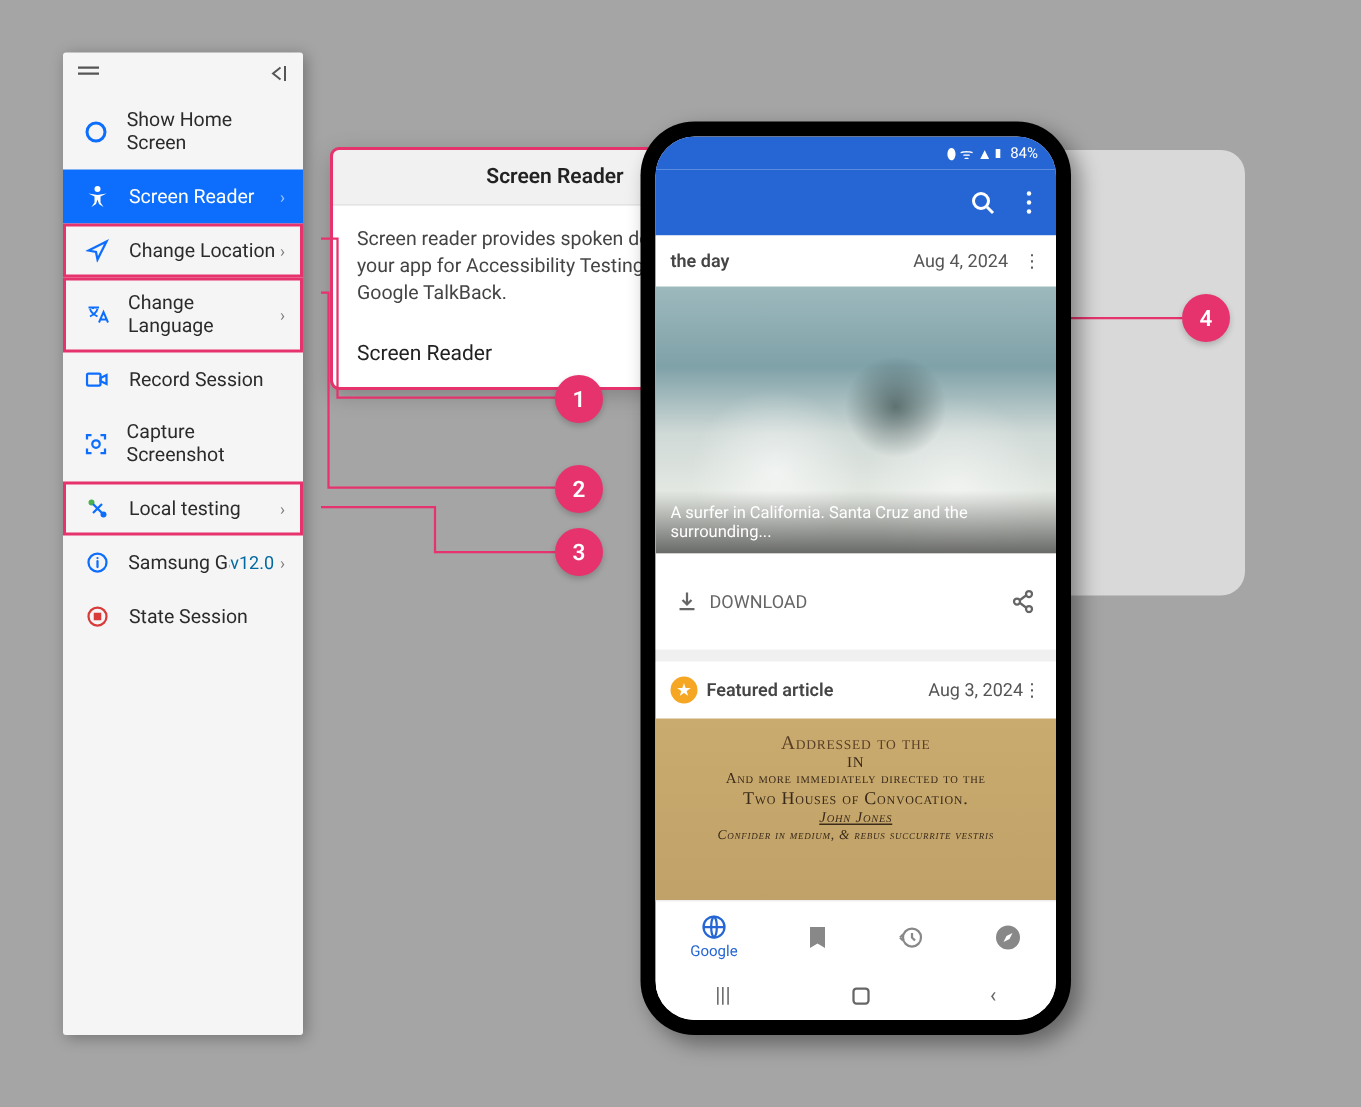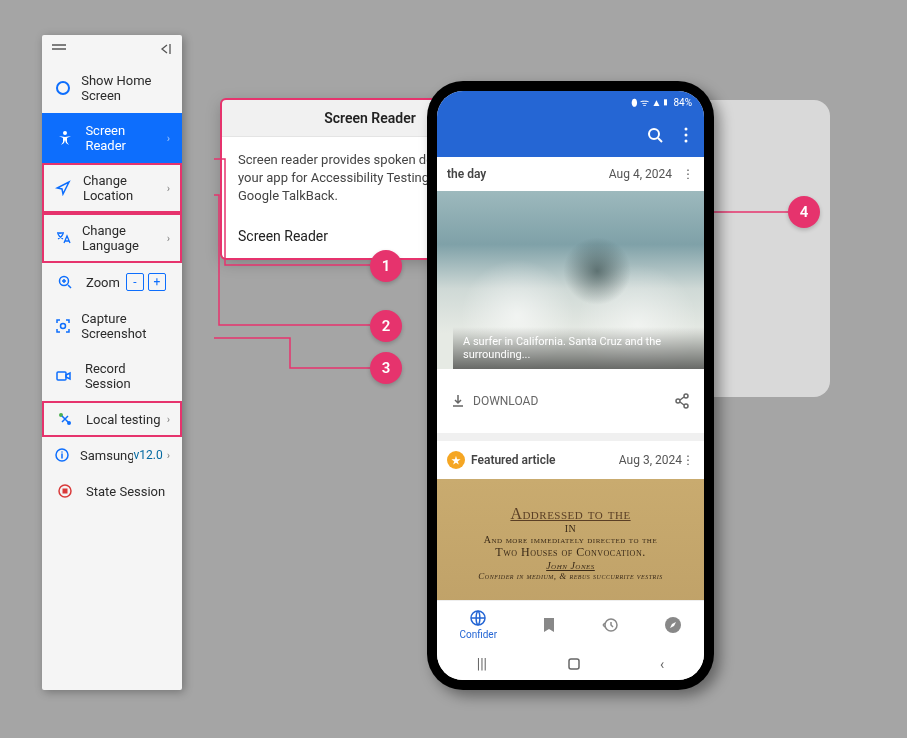--- a/index.html
+++ b/index.html
@@ -10,21 +10,21 @@
     font-family: -apple-system, BlinkMacSystemFont, "Segoe UI", Roboto, sans-serif;
     position: relative;
     overflow: hidden;
   }
 
   
   .sidebar {
     position: absolute;
     left: 42px;
     top: 35px;
-    width: 140px;
+    width: 160px;
     height: 655px;
     background: #f5f5f5;
     box-shadow: 2px 2px 10px rgba(0,0,0,0.3);
     border-radius: 2px;
   }
   .sidebar-header {
     display: flex;
     justify-content: space-between;
     align-items: center;
     padding: 8px 10px;
@@ -230,21 +230,21 @@
   }
   .surfer-img::before{
     content:"";position:absolute;inset:0;
     background:
       radial-gradient(circle at 60% 45%, rgba(40,60,60,0.6) 0%, transparent 18%),
       radial-gradient(circle at 30% 70%, rgba(255,255,255,0.6) 0%, transparent 25%),
       radial-gradient(circle at 75% 75%, rgba(255,255,255,0.5) 0%, transparent 25%);
   }
   .surfer-caption {
     position: absolute;
-    bottom: 0; left:16px; right:0;
+    bottom: 0; left:0; right:0;
     padding: 8px 10px;
     font-size: 11px;
     color: #fff;
     background: linear-gradient(transparent, rgba(0,0,0,0.55));
   }
   .download-row {
     display: flex;
     align-items: center;
     justify-content: space-between;
     padding: 24px 14px;
@@ -259,21 +259,21 @@
   .book-img {
     height: 140px;
     background: linear-gradient(#c9ab6f,#bfa168);
     padding: 6px 14px 0 14px;
     text-align: center;
     font-family: Georgia, serif;
     color: #3a2a18;
     font-variant: small-caps;
     letter-spacing: 0.5px;
   }
-  .book-img .line1{font-size:16px;color:#5a3f25;margin-top:20px;text-decoration:underline;}
+  .book-img .line1{font-size:13px;color:#5a3f25;margin-top:2px;}
   .book-img .line2{font-size:13px;}
   .book-img .line3{font-size:10px;}
   .book-img .line4{font-size:13px;letter-spacing:1px;}
   .book-img .line5{font-size:10px;}
   .book-img .line6{font-size:12px;}
   .book-img .line7{font-size:10px;font-style:italic;text-decoration:underline;}
   .book-img .line8{font-size:9px;font-style:italic;}
   .book-cut {
     background:#fff;height:26px;font-family:Georgia,serif;font-size:16px;color:#333;
     display:flex;align-items:flex-end;padding:0 12px;
@@ -346,52 +346,39 @@
   <div class="sidebar-item highlight">
     <span class="icon">
       <svg width="16" height="16" viewBox="0 0 16 16" fill="none" stroke="#0d6efd" stroke-width="1.3">
           <path d="M2 3h7M5 3v1M3 4c1 3 3 4 5 5M8 4c-1 3-3 4-5 5M9 13l3-7 3 7M10 11h4"></path>
         </svg>
     </span>
     <span>Change Language</span>
     <span class="chev">›</span>
   </div>
 
+
   <div class="sidebar-item">
     <span class="icon">
       <svg width="16" height="16" viewBox="0 0 16 16" fill="none" stroke="#0d6efd" stroke-width="1.5">
-          <circle cx="7" cy="7" r="4.5"></circle>
-          <path d="M11 11l3 3M5 7h4M7 5v4"></path>
-        </svg>
-    </span>
-    <span>Zoom</span>
-    <span class="zoom-btns">
-      <span class="zoom-btn">-</span>
-      <span class="zoom-btn">+</span>
-    </span>
+          <rect x="1" y="4" width="9" height="8" rx="1"></rect>
+          <path d="M10 7l4-2v6l-4-2z"></path>
+        </svg>
+    </span>
+    <span>Record Session</span>
   </div>
 
   <div class="sidebar-item">
     <span class="icon">
       <svg width="16" height="16" viewBox="0 0 16 16" fill="none" stroke="#0d6efd" stroke-width="1.5">
           <path d="M2 5V2h3M14 5V2h-3M2 11v3h3M14 11v3h-3"></path>
           <circle cx="8" cy="8" r="2.5"></circle>
         </svg>
     </span>
     <span>Capture Screenshot</span>
-  </div>
-
-  <div class="sidebar-item">
-    <span class="icon">
-      <svg width="16" height="16" viewBox="0 0 16 16" fill="none" stroke="#0d6efd" stroke-width="1.5">
-          <rect x="1" y="4" width="9" height="8" rx="1"></rect>
-          <path d="M10 7l4-2v6l-4-2z"></path>
-        </svg>
-    </span>
-    <span>Record Session</span>
   </div>
 
   <div class="sidebar-item highlight">
     <span class="icon">
       <svg width="16" height="16" viewBox="0 0 16 16" fill="none" stroke="#0d6efd" stroke-width="1.5">
           <circle cx="4" cy="4" r="2" fill="#4caf50" stroke="none"></circle>
           <circle cx="12" cy="12" r="2" fill="#0d6efd" stroke="none"></circle>
           <path d="M5 5l6 6M11 5L5 11"></path>
         </svg>
     </span>
@@ -518,21 +505,21 @@
         <div class="book-cut">Free and Candid</div>
       </div>
     </div>
 
     <div class="navbar">
       <div class="navitem active">
         <svg width="18" height="18" viewBox="0 0 18 18" fill="none" stroke="#2566d4" stroke-width="1.5">
             <circle cx="9" cy="9" r="7"></circle>
             <path d="M2 9h14M9 2c2.5 2 2.5 12 0 14M9 2c-2.5 2-2.5 12 0 14"></path>
           </svg>
-        <span>Confider</span>
+        <span>Google</span>
       </div>
       <div class="navitem">
         <svg width="14" height="16" viewBox="0 0 14 16" fill="#888">
             <path d="M2 1h10v14l-5-3-5 3z"></path>
           </svg>
       </div>
       <div class="navitem">
         <svg width="18" height="18" viewBox="0 0 18 18" fill="none" stroke="#888" stroke-width="1.5">
             <circle cx="10" cy="9" r="6"></circle>
             <path d="M10 6v3l2 2M2 9l2-2M2 9l2 2"></path>

